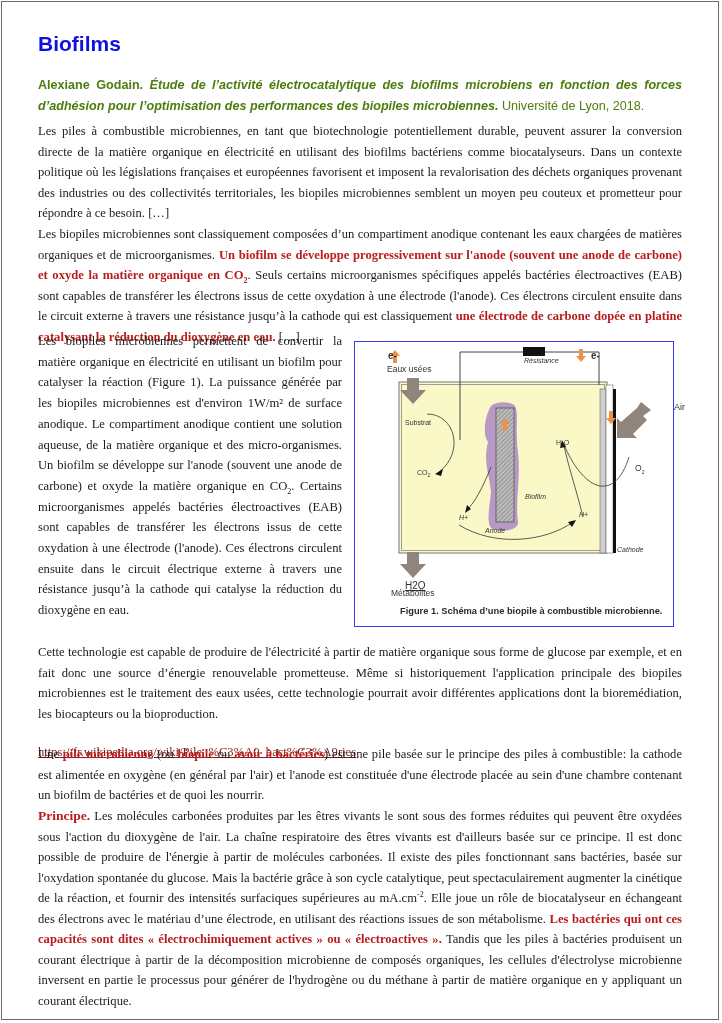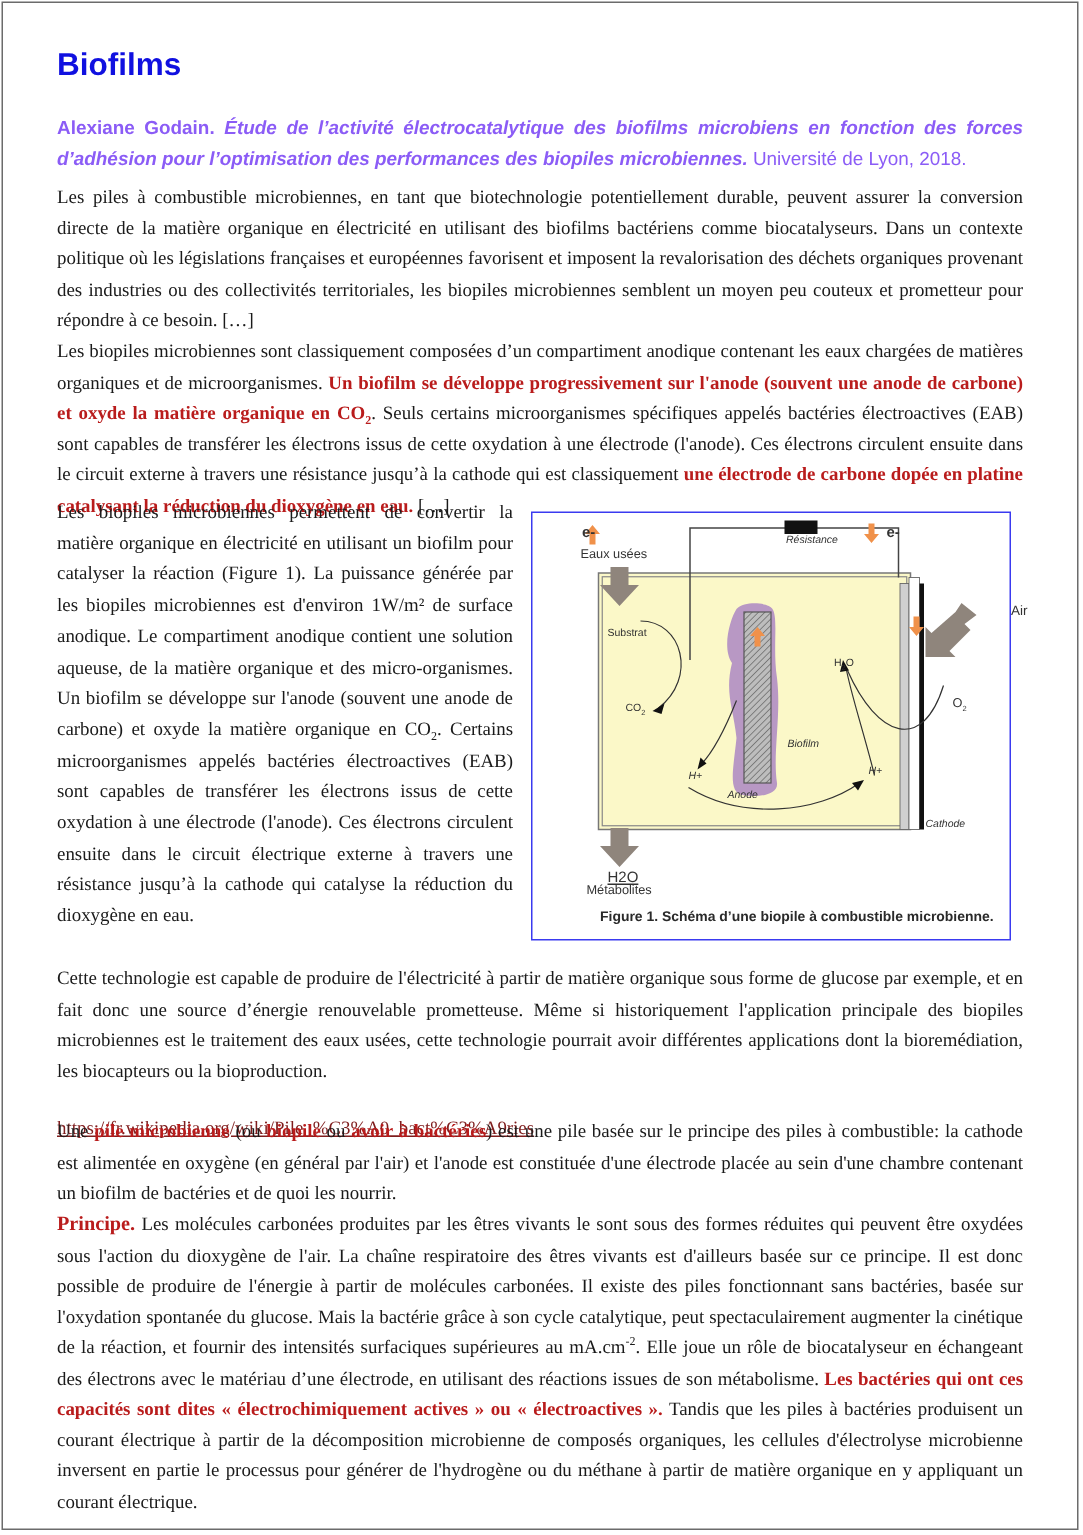--- a/index.html
+++ b/index.html
@@ -9,21 +9,21 @@
     border: 1.5px solid #6b6b6b; box-sizing: border-box; background: #fff;
   }
   .title {
     position: absolute; left: 38px; top: 32px; margin: 0;
     font-family: "Liberation Sans", sans-serif; font-weight: bold;
     font-size: 21px; color: #1010e0; letter-spacing: 0px;
   }
   .citation {
     position: absolute; left: 38px; top: 75px; width: 644px;
     font-family: "Liberation Sans", sans-serif; font-size: 12.6px; line-height: 21px;
-    text-align: justify; color: #8b5cf6;
+    text-align: justify; color: #4d7c0f;
   }
   .citation .author { font-weight: bold; }
   .citation .work { font-weight: bold; font-style: italic; }
   .citation .pub { font-weight: normal; }
   p { margin: 0; text-align: justify; }
   .para { position: absolute; left: 38px; width: 644px; font-family: Liberation Serif, serif; font-size: 12.6px; line-height: 20.5px; color: #1a1a1a; text-align: justify; }
   .para b { font-weight: bold; color: #b91c1c; }
   .narrow { width: 304px; line-height: 20.7px; }
   .link { color: #7f1d1d; text-decoration: underline; margin-top: 16px; }
   sub, sup { font-size: 8px; line-height: 0; }

